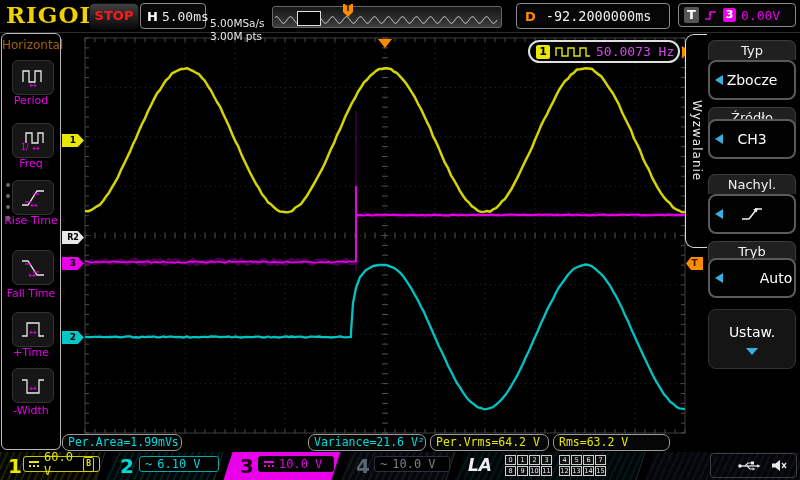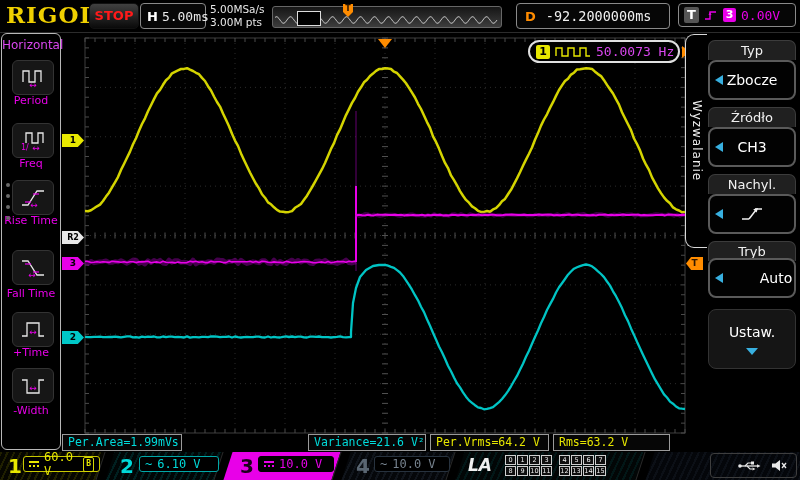--- a/index.html
+++ b/index.html
@@ -12,21 +12,21 @@
   .topbar{position:absolute;left:0;top:0;width:800px;height:32px;background:#000;border-bottom:1px solid #2c2c2c;}
   .logo{position:absolute;left:6px;top:1px;font-family:"DejaVu Serif",serif;font-weight:bold;
         font-size:23px;color:#f0d000;letter-spacing:1px;}
   .stopbtn{position:absolute;left:89px;top:3px;width:48px;height:24px;border-radius:5px;
            background:linear-gradient(#404040,#0a0a0a);border:1px solid #111;
            color:#ff1a1a;font-weight:bold;font-size:13px;text-align:center;line-height:24px;}
   .hbox{position:absolute;left:140px;top:3px;width:64px;height:24px;border-radius:4px;
         background:#070707;border:1px solid #8a8a8a;display:flex;align-items:center;}
   .hbox .hl{color:#fff;font-weight:bold;font-size:13px;margin:0 4px 0 6px;}
   .hbox .hv{color:#e8e8e8;font-size:13px;}
-  .acq{position:absolute;left:210px;top:3px;width:58px;height:26px;color:#e8e8e8;font-size:10.5px;line-height:13px;}
+  .acq{position:absolute;left:210px;top:17px;width:58px;height:26px;color:#e8e8e8;font-size:10.5px;line-height:13px;}
   .strip{position:absolute;left:272px;top:6px;width:228px;height:20px;border:1px solid #666;border-radius:3px;
          background:linear-gradient(#161616,#3d3d3d);}
   .strip-window{position:absolute;left:24px;top:4px;width:22px;height:13px;background:#000;border:1px solid #ddd;}
   .strip-trig{position:absolute;left:70px;top:-3px;width:10px;height:13px;background:#ff8c00;
               clip-path:polygon(0 0,100% 0,100% 62%,50% 100%,0 62%);
               color:#201000;font-size:8px;font-weight:bold;text-align:center;line-height:9px;}
   .dbox{position:absolute;left:516px;top:3px;width:152px;height:24px;border:1px solid #8a8a8a;border-radius:4px;
         background:#060606;display:flex;align-items:center;}
   .dbox .dl{color:#ff8c00;font-weight:bold;font-size:13px;margin:0 10px 0 8px;}
   .dbox .dv{color:#f0f0f0;font-size:13.5px;}
@@ -34,21 +34,21 @@
         background:#060606;display:flex;align-items:center;gap:5px;padding-left:5px;box-sizing:border-box;}
   .tbox .tl{color:#fff;font-weight:bold;font-size:13px;background:#555;border-radius:2px;width:15px;height:16px;
             text-align:center;line-height:16px;}
   .tbox .tsrc{color:#fff;font-weight:bold;font-size:11px;background:#e800e8;border-radius:2px;width:13px;height:14px;
             text-align:center;line-height:14px;}
   .tbox .tlev{color:#e800e8;font-size:13px;}
 
   
   .sidebar{position:absolute;left:1px;top:33px;width:60px;height:417px;border:1px solid #b8b8b8;border-radius:6px;
            background:#000;box-sizing:border-box;}
-  .sb-title{position:absolute;left:0;top:4px;width:58px;text-align:center;color:#d946ef;font-size:12px;}
+  .sb-title{position:absolute;left:0;top:4px;width:58px;text-align:center;color:#a16207;font-size:12px;}
   .sb-item-icon{position:absolute;left:10px;width:40px;height:33px;background:#161616;border:1px solid #333;
                 border-radius:6px;display:flex;align-items:center;justify-content:center;}
   .sb-item-label{position:absolute;left:0;width:58px;text-align:center;color:#e800e8;font-size:11px;white-space:nowrap;}
   .sb-dot{position:absolute;left:4px;width:4px;height:4px;border-radius:50%;background:#6a6a6a;}
 
   
   #scope-svg{position:absolute;left:0;top:0;}
 
   
   .tag{position:absolute;left:62px;width:22px;height:13px;color:#000;font-size:9px;font-weight:bold;
@@ -62,21 +62,21 @@
   
   .badge{position:absolute;left:528px;top:40px;width:152px;height:23px;background:#000;border:2px solid #e0e0e0;
          border-radius:12px;display:flex;align-items:center;gap:5px;padding-left:6px;box-sizing:border-box;}
   .badge .bch{width:14px;height:14px;background:#e8e800;color:#000;border-radius:2px;font-size:11px;font-weight:bold;
               text-align:center;line-height:14px;}
   .badge .bval{color:#d946ef;font-size:13px;}
   .badge-arrow{position:absolute;left:682px;top:46px;width:0;height:0;border-top:6px solid transparent;
                border-bottom:6px solid transparent;border-left:8px solid #ff8c00;}
 
   
-  .meas{position:absolute;top:434px;height:17px;background:#060606;border:1px solid #9a9a9a;border-radius:0;
+  .meas{position:absolute;top:434px;height:17px;background:#060606;border:1px solid #9a9a9a;border-radius:7px;
         font-family:"DejaVu Sans Mono",monospace;font-size:11.5px;line-height:15px;padding-left:5px;box-sizing:border-box;}
   .meas.cyan{color:#00dcdc;}
   .meas.yellow{color:#e6e600;}
 
   
   .vtab{position:absolute;left:685px;top:34px;width:21px;height:212px;border:1px solid #d8d8d8;border-right:none;
         border-radius:9px 0 0 9px;display:flex;align-items:center;justify-content:center;background:#000;}
   .vtab span{writing-mode:vertical-rl;color:#f0f0f0;font-size:12px;letter-spacing:1px;white-space:nowrap;}
   .mh{position:absolute;left:708px;width:88px;height:20px;background:#202020;border:1px solid #3c3c3c;border-bottom:none;
       border-radius:7px 7px 0 0;color:#f0f0f0;font-size:13px;text-align:center;line-height:20px;box-sizing:border-box;}
@@ -579,21 +579,21 @@
     <span>Wyzwalanie</span>
   </div>
 
   <div class="mh" style="top:40px;">Typ</div>
   <div class="mb" style="top:60px;">
     <span class="larr"></span>
     <span>Zbocze</span>
   </div>
 
   <div class="mh" style="top:107px;">Źródło</div>
-  <div class="mb" style="top:127px;">
+  <div class="mb" style="top:119px;">
     <span class="larr"></span>
     <span>CH3</span>
   </div>
 
   <div class="mh" style="top:174px;">Nachyl.</div>
   <div class="mb" style="top:194px;">
     <span class="larr"></span>
     <svg width="26" height="18">
       <line x1="3" y1="14" x2="10" y2="14" stroke="#f0f0f0" stroke-width="1.5"></line>
       <line x1="10" y1="14" x2="17" y2="5" stroke="#f0f0f0" stroke-width="1.5"></line>

